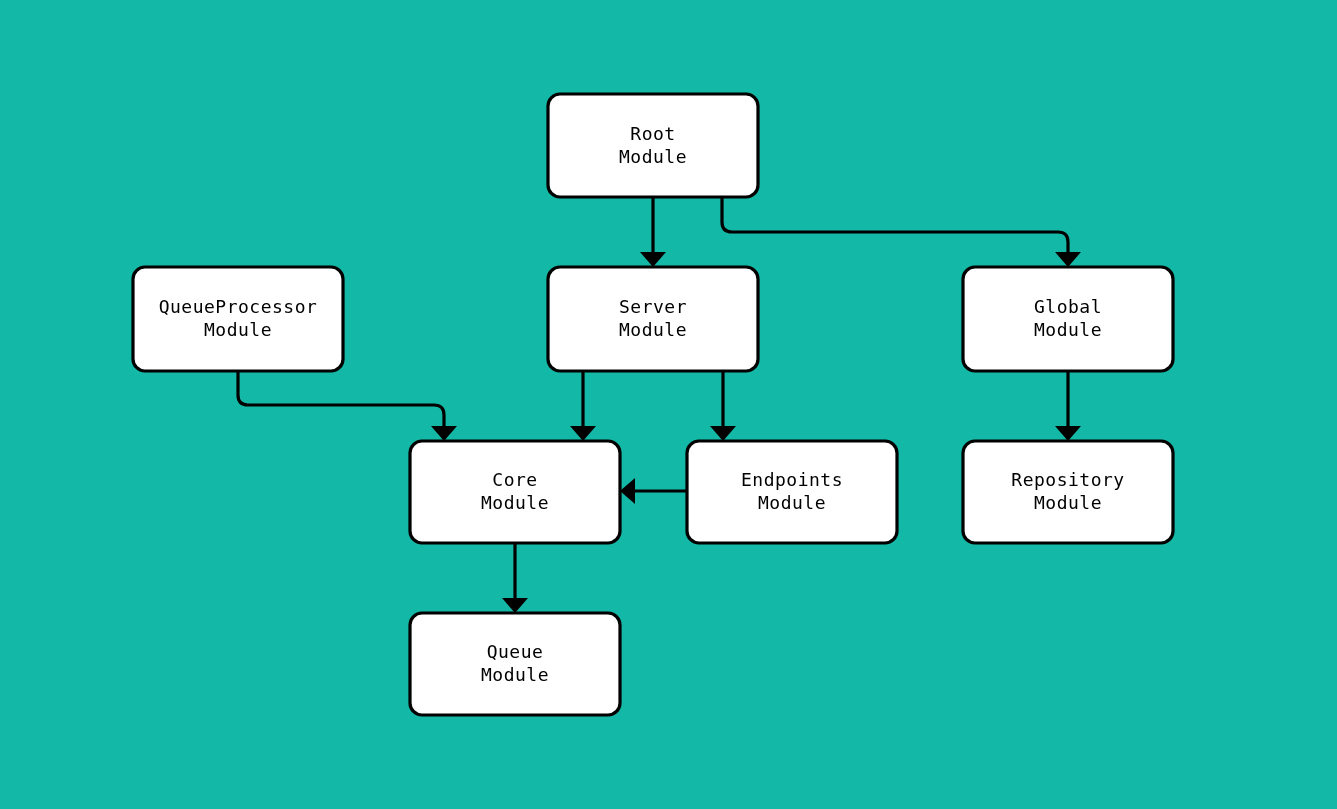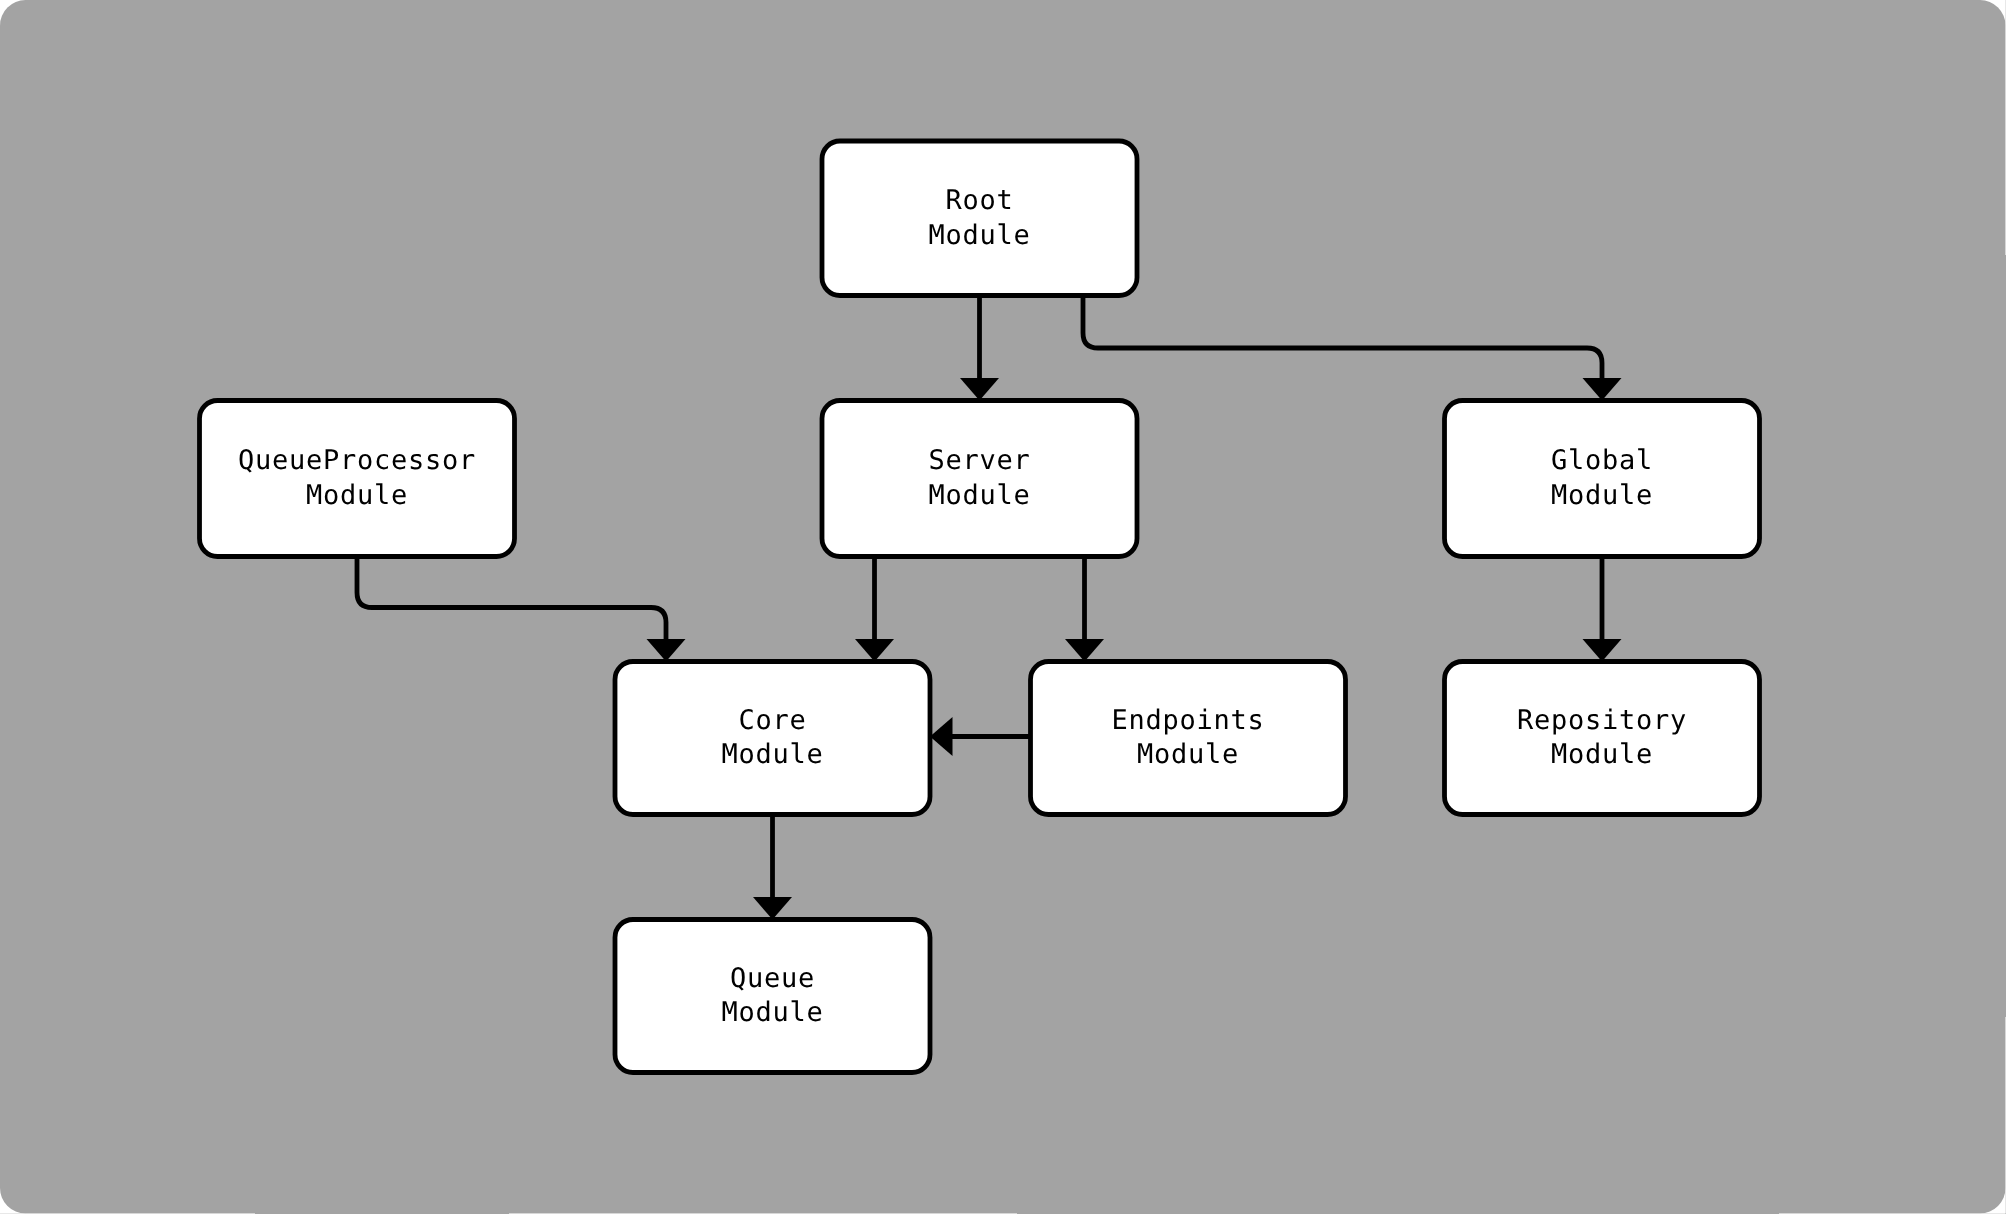--- a/index.html
+++ b/index.html
@@ -11,22 +11,21 @@
   body {
     width: 1337px;
     height: 809px;
     font-family: "DejaVu Sans Mono", "Liberation Mono", monospace;
     overflow: hidden;
   }
   #diagram-root {
     position: relative;
     width: 1337px;
     height: 809px;
-    background: #a3a3a3;
-    border-radius: 17px;
+    background: #14b8a6;
   }
   svg#graph {
     display: block;
     width: 1337px;
     height: 809px;
   }
   .node-box {
     fill: #ffffff;
     stroke: #000000;
     stroke-width: 3.2;

